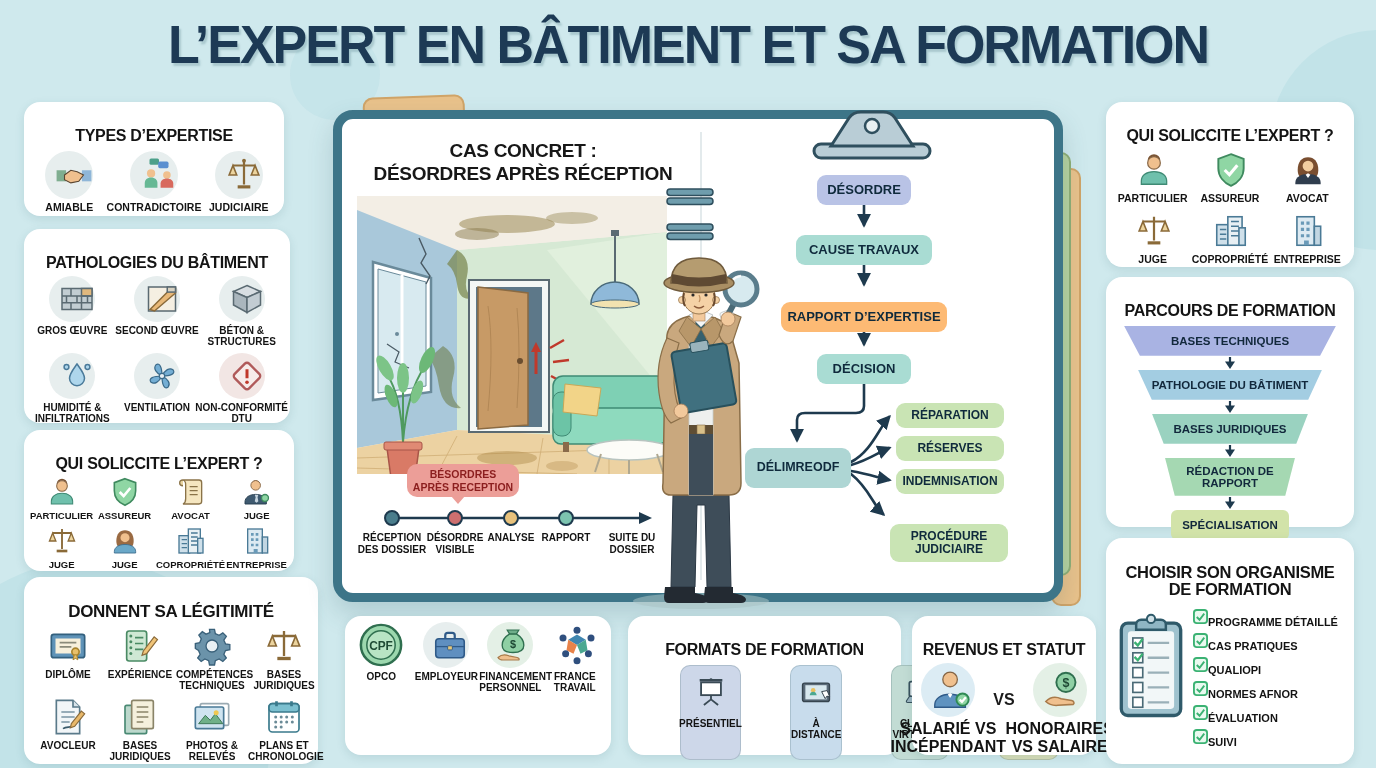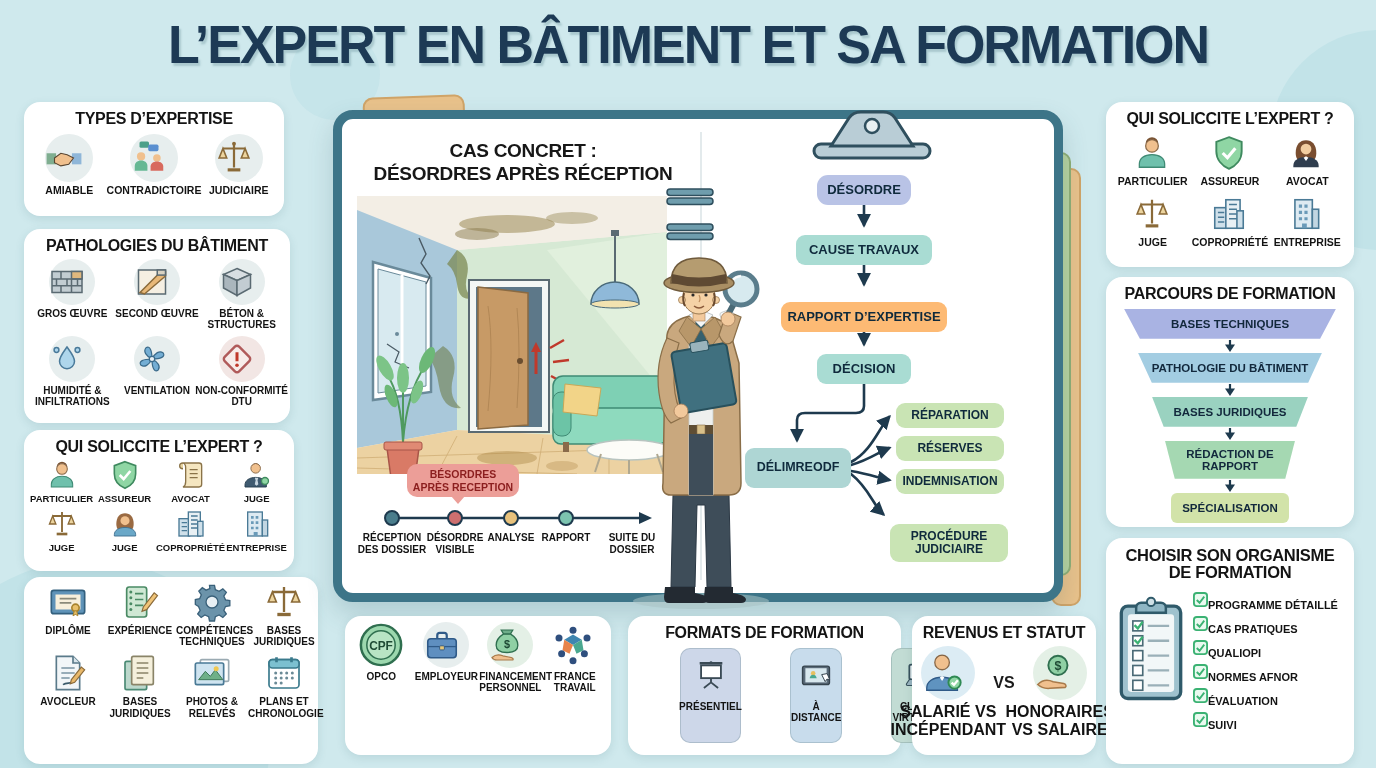--- a/index.html
+++ b/index.html
@@ -10,24 +10,24 @@
   .b2{left:1270px;top:30px;width:220px;height:220px;}
   .b3{left:290px;top:30px;width:90px;height:90px;opacity:.7;}
 
   h1.title{position:absolute;top:14px;left:0;right:0;margin:0;text-align:center;
     font-size:52px;font-weight:700;letter-spacing:-2px;color:#1d3a55;z-index:2;
     text-shadow:2px 3px 2px rgba(100,140,150,.35);transform:scaleY(1.04);}
 
   .panel{position:absolute;background:#fff;border-radius:16px;z-index:2;
     box-shadow:0 3px 10px rgba(40,90,100,.13);}
   .ptitle{font-weight:700;text-align:center;color:#141414;letter-spacing:-.3px;
-    font-size:16px;padding-top:9px;line-height:1.05;}
+    font-size:16px;padding-top:26px;line-height:1.05;}
   .grid{display:grid;justify-items:center;align-items:start;}
   .item{display:flex;flex-direction:column;align-items:center;}
-  .ic{display:flex;align-items:center;justify-content:flex-start;border-radius:50%;}
+  .ic{display:flex;align-items:center;justify-content:flex-end;border-radius:50%;}
   .ic.round{background:#e7eeee;}
   .lbl{font-weight:700;color:#131313;text-align:center;line-height:1.12;margin-top:3px;}
 
   
   #p1{left:24px;top:102px;width:260px;height:114px;}
   #p1 .grid{grid-template-columns:repeat(3,1fr);padding:6px 8px 0;}
   #p1 .ic{width:48px;height:48px;}
   #p1 .lbl{font-size:10.5px;white-space:nowrap;}
 
   #p2{left:24px;top:229px;width:266px;height:194px;}
@@ -312,20 +312,21 @@
               <path d="M7.5 6h2v2h-2zM11 6h2v2h-2zM7.5 10h2v2h-2zM11 10h2v2h-2zM7.5 14h2v2h-2zM11 14h2v2h-2z" fill="#6a9ab8"></path>
               <rect x="9.5" y="18" width="3" height="3" fill="#6a9ab8"></rect>
             </svg>
         </span>
         <span class="lbl">ENTREPRISE</span>
       </div>
     </div>
   </section>
 
   <section class="panel" id="p4">
+    <div class="ptitle">DONNENT SA LÉGITIMITÉ</div>
     <div class="grid">
       <div class="item">
         <span class="ic">
           <svg viewBox="0 0 24 24" width="40" height="40">
               <rect x="2" y="5" width="20" height="14" rx="1.5" fill="#5f93b8" stroke="#33607e"></rect>
               <rect x="4.5" y="7.5" width="15" height="9" fill="#f7f0dc"></rect>
               <path d="M7 10h10M7 12.5h7" stroke="#8a8a7a"></path>
               <circle cx="16.5" cy="15.5" r="2.2" fill="#e8c06a" stroke="#a8842e"></circle>
               <path d="M15.8 17.3l-.8 3 1.5-.9 1.4.9-.7-3z" fill="#e8c06a" stroke="#a8842e" stroke-width=".6"></path>
             </svg>
@@ -528,21 +529,21 @@
           <path d="M121,55 V75" marker-end="url(#ah)"></path>
           <path d="M121,115 V134" marker-end="url(#ah)"></path>
           <path d="M121,174 V194" marker-end="url(#ah)"></path>
           <path d="M121,234 V256 Q121,263 113,263 H62 Q54,263 54,270 V290" marker-end="url(#ah)"></path>
           <path d="M108,312 C128,302 136,278 146,267" marker-end="url(#ah)"></path>
           <path d="M108,315 C126,310 136,302 146,298" marker-end="url(#ah)"></path>
           <path d="M108,321 C126,324 136,328 146,330" marker-end="url(#ah)"></path>
           <path d="M108,324 C126,338 130,355 140,364" marker-end="url(#ah)"></path>
         </g>
       </svg>
-      <div class="fb" style="left: 74px; top: 25px; width: 94px; height: 30px; background: rgb(185, 195, 230); border-radius: 11px;">DÉSORDRE</div>
+      <div class="fb" style="left: 74px; top: 25px; width: 94px; height: 30px; background: rgb(185, 195, 230);">DÉSORDRE</div>
       <div class="fb" style="left: 53px; top: 85px; width: 136px; height: 30px; background: rgb(169, 220, 211);">CAUSE TRAVAUX</div>
       <div class="fb" style="left: 38px; top: 144px; width: 166px; height: 30px; background: #fdba74; margin-top: 8px;">RAPPORT D’EXPERTISE</div>
       <div class="fb" style="left: 74px; top: 204px; width: 94px; height: 30px; background: rgb(169, 220, 211);">DÉCISION</div>
       <div class="fb" style="left: 2px; top: 298px; width: 106px; height: 40px; font-size: 12.5px; background: rgb(174, 214, 212);">DÉLIMREODF</div>
       <div class="fb" style="left: 153px; top: 253px; width: 108px; height: 25px; font-size: 12px; background: rgb(201, 228, 180);">RÉPARATION</div>
       <div class="fb" style="left: 153px; top: 286px; width: 108px; height: 25px; font-size: 12px; background: rgb(201, 228, 180);">RÉSERVES</div>
       <div class="fb" style="left: 153px; top: 319px; width: 108px; height: 25px; font-size: 12px; background: rgb(201, 228, 180);">INDEMNISATION</div>
       <div class="fb" style="left: 147px; top: 351px; width: 118px; height: 38px; font-size: 12px; background: rgb(201, 228, 180); margin-top: 23px;">PROCÉDURE JUDICIAIRE</div>
     </div>
 

